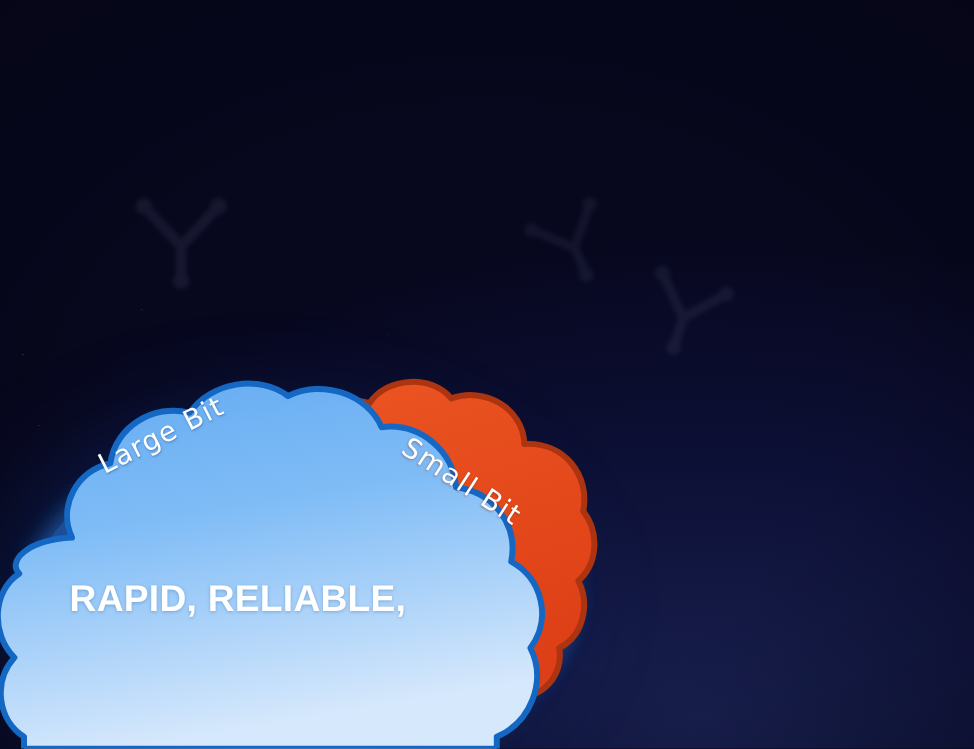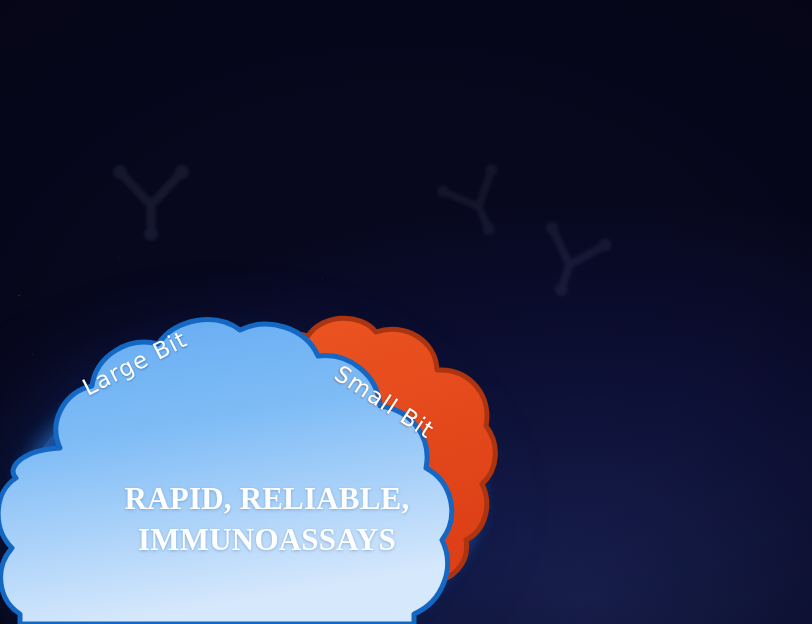--- a/index.html
+++ b/index.html
@@ -144,23 +144,23 @@
     letter-spacing: 1.2px;
     white-space: nowrap;
     text-shadow: 0 1px 2px rgba(130,40,12,0.45);
   }
 
   .headline {
     position: absolute;
     left: 58px;
     top: 478px;
     width: 418px;
-    text-align: center;
+    text-align: left;
     color: #ffffff;
-    font-family: Liberation Serif, serif;
+    font-family: Liberation Sans, sans-serif;
     font-weight: bold;
     font-size: 31px;
     line-height: 1.33;
     letter-spacing: 0.2px;
     text-shadow: 0 1px 3px rgba(18,70,140,0.30);
   }
   .headline .hl-line { display: block; white-space: nowrap; }
 </style>
 </head>
 <body>
@@ -280,16 +280,15 @@
             C 6 150, 22 132, 60 130 Z" fill="url(#blueGrad)" stroke="#1468c4" stroke-width="5" stroke-linejoin="round"></path>
       </g>
     </svg>
   </div>
 
   <div class="label-large">Large Bit</div>
   <div class="label-small">Small Bit</div>
 
   <div class="headline">
     <span class="hl-line">RAPID, RELIABLE,</span>
-    <span class="hl-line">IMMUNOASSAYS</span>
   </div>
 
 </div>
 
 </body></html>

